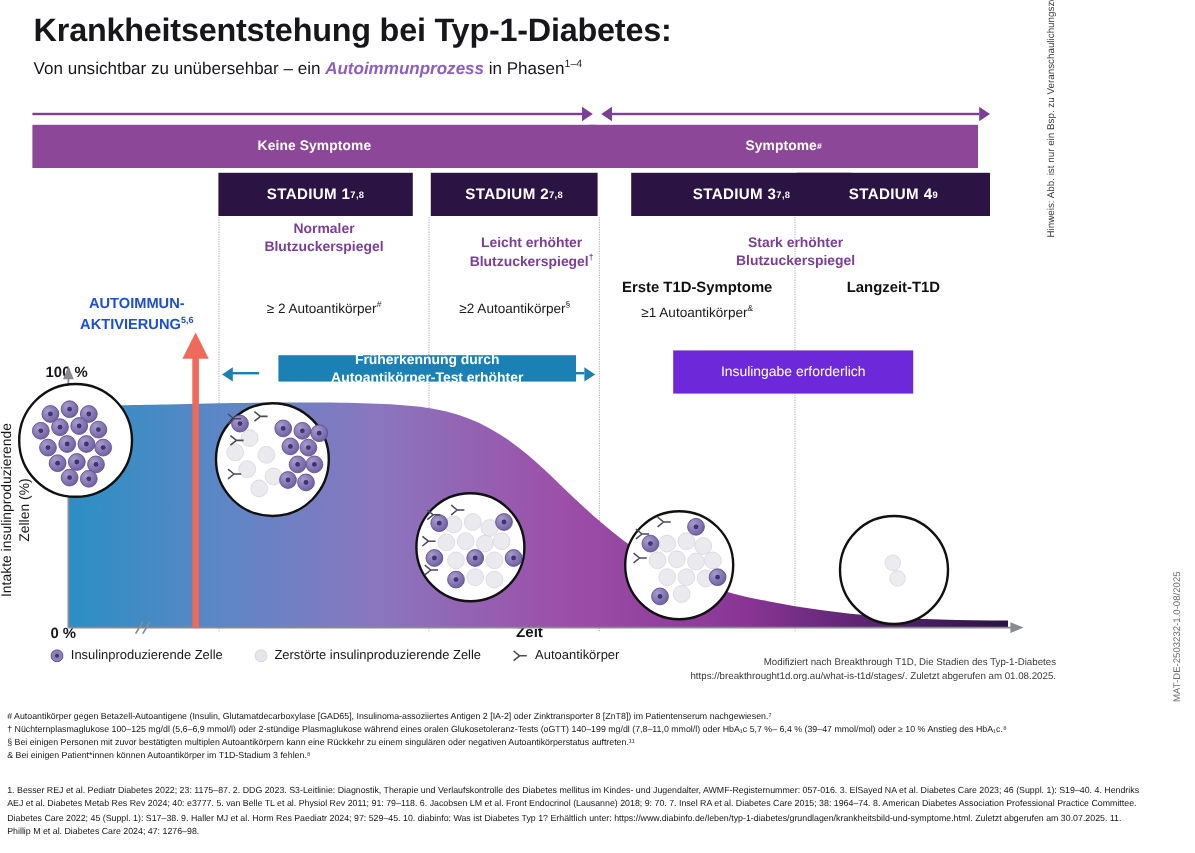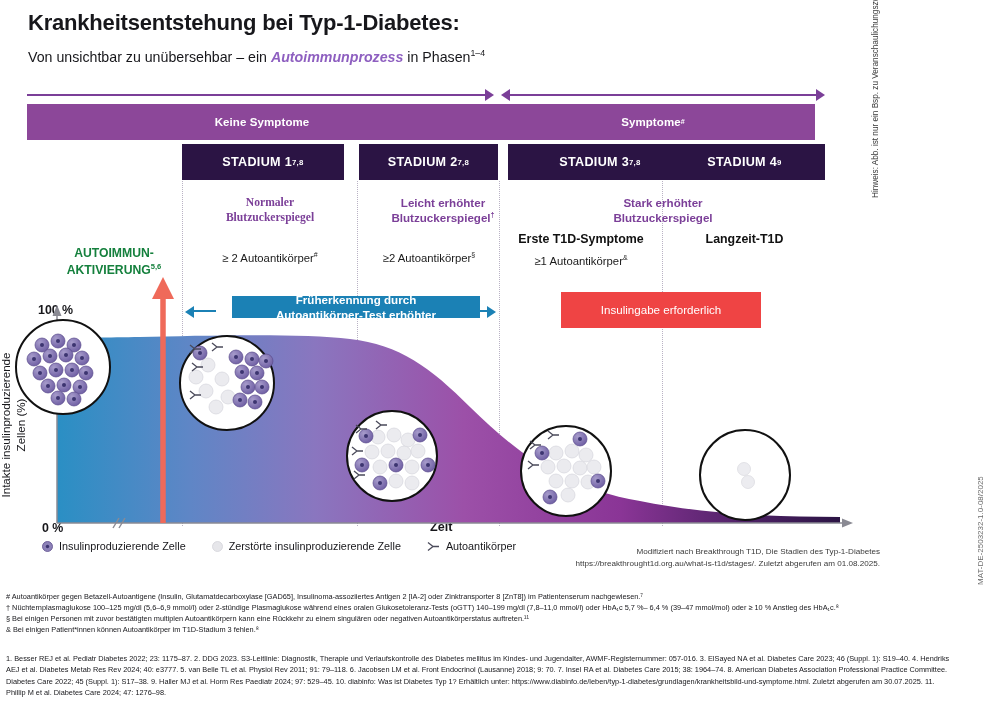--- a/index.html
+++ b/index.html
@@ -8,21 +8,21 @@
     background: #ffffff;
     font-family: "Liberation Sans", sans-serif;
     color: #1a1a1a;
     overflow: hidden;
   }
   #page { position: relative; width: 996px; height: 711px; }
 
   
   .title {
     position: absolute; left: 28px; top: 10px;
-    font-size: 22px; font-weight: bold; letter-spacing: -0.2px;
+    font-size: 27px; font-weight: bold; letter-spacing: -0.2px;
     color: #17171b;
   }
   .subtitle {
     position: absolute; left: 28px; top: 48px;
     font-size: 14.2px; color: #17171b;
   }
   .subtitle .em { font-style: italic; font-weight: bold; color: #8e5fc0; }
   .sup { font-size: 0.62em; vertical-align: super; }
 
   
@@ -61,31 +61,31 @@
   
   .coltext {
     position: absolute; text-align: center;
     font-size: 11.6px; line-height: 1.32;
   }
   .sugar { color: #7b3f98; font-weight: bold; }
   .aab   { color: #1a1a1a; font-size: 11.3px; }
   .strong-black { color: #111; font-weight: bold; font-size: 12.4px; }
   .autoimmun {
     position: absolute; text-align: center;
-    color: #15803d; font-weight: bold; font-size: 12.2px; line-height: 1.3;
+    color: #1d4ed8; font-weight: bold; font-size: 12.2px; line-height: 1.3;
   }
 
   
   .cbox {
     position: absolute; color: #fff; font-weight: bold;
     display: flex; align-items: center; justify-content: center;
     text-align: center; line-height: 1.3;
   }
   .cbox-blue { background: #1b81b5; font-size: 11.6px; }
-  .cbox-purple { background: #ef4444; font-size: 11.6px; font-weight: normal; justify-content: center; }
+  .cbox-purple { background: #6d28d9; font-size: 11.6px; font-weight: normal; justify-content: center; }
   .bluearrow-line { position: absolute; height: 2.4px; background: #1b81b5; }
   .bluearrow-head {
     position: absolute; width: 0; height: 0;
     border-top: 6px solid transparent; border-bottom: 6px solid transparent;
   }
   .bah-left { border-right: 9px solid #1b81b5; }
   .bah-right { border-left: 9px solid #1b81b5; }
 
   
   #chart { position: absolute; left: 0px; top: 295px; width: 880px; height: 245px; }
@@ -161,40 +161,40 @@
   </div>
 
   <div class="stagebar" style="left:182px; width:162px;">
     <span>STADIUM 1</span>
       <span class="sup">7,8</span>
   </div>
   <div class="stagebar" style="left:359px; width:139px;">
     <span>STADIUM 2</span>
       <span class="sup">7,8</span>
   </div>
-  <div class="stagebar" style="left:508px; width:184px;">
+  <div class="stagebar" style="left:526px; width:184px;">
     <span>STADIUM 3</span>
       <span class="sup">7,8</span>
   </div>
   <div class="stagebar" style="left:664px; width:161px;">
     <span>STADIUM 4</span>
       <span class="sup">9</span>
   </div>
 
   <div class="vsep" style="left:182px; top:181px; height:345px;"></div>
   <div class="vsep" style="left:357px; top:181px; height:345px;"></div>
   <div class="vsep" style="left:499px; top:181px; height:345px;"></div>
   <div class="vsep" style="left:662px; top:181px; height:345px;"></div>
 
   <div class="autoimmun" style="left:54px; top:246px; width:120px;">
     <span>AUTOIMMUN-</span><br>
     <span>AKTIVIERUNG</span><span class="sup">5,6</span>
   </div>
 
-  <div class="coltext sugar" style="left:184px; top:195px; width:172px;font-family:Liberation Serif, serif;">
+  <div class="coltext sugar" style="left:184px; top:183px; width:172px;">
     <span>Normaler</span><br>
     <span>Blutzuckerspiegel</span>
   </div>
   <div class="coltext aab" style="left:184px; top:250px; width:172px;">
     <span>≥ 2 Autoantikörper</span><span class="sup">#</span>
   </div>
 
   <div class="coltext sugar" style="left:373px; top:195px; width:140px;">
     <span>Leicht erhöhter</span><br>
     <span>Blutzuckerspiegel</span><span class="sup">†</span>

